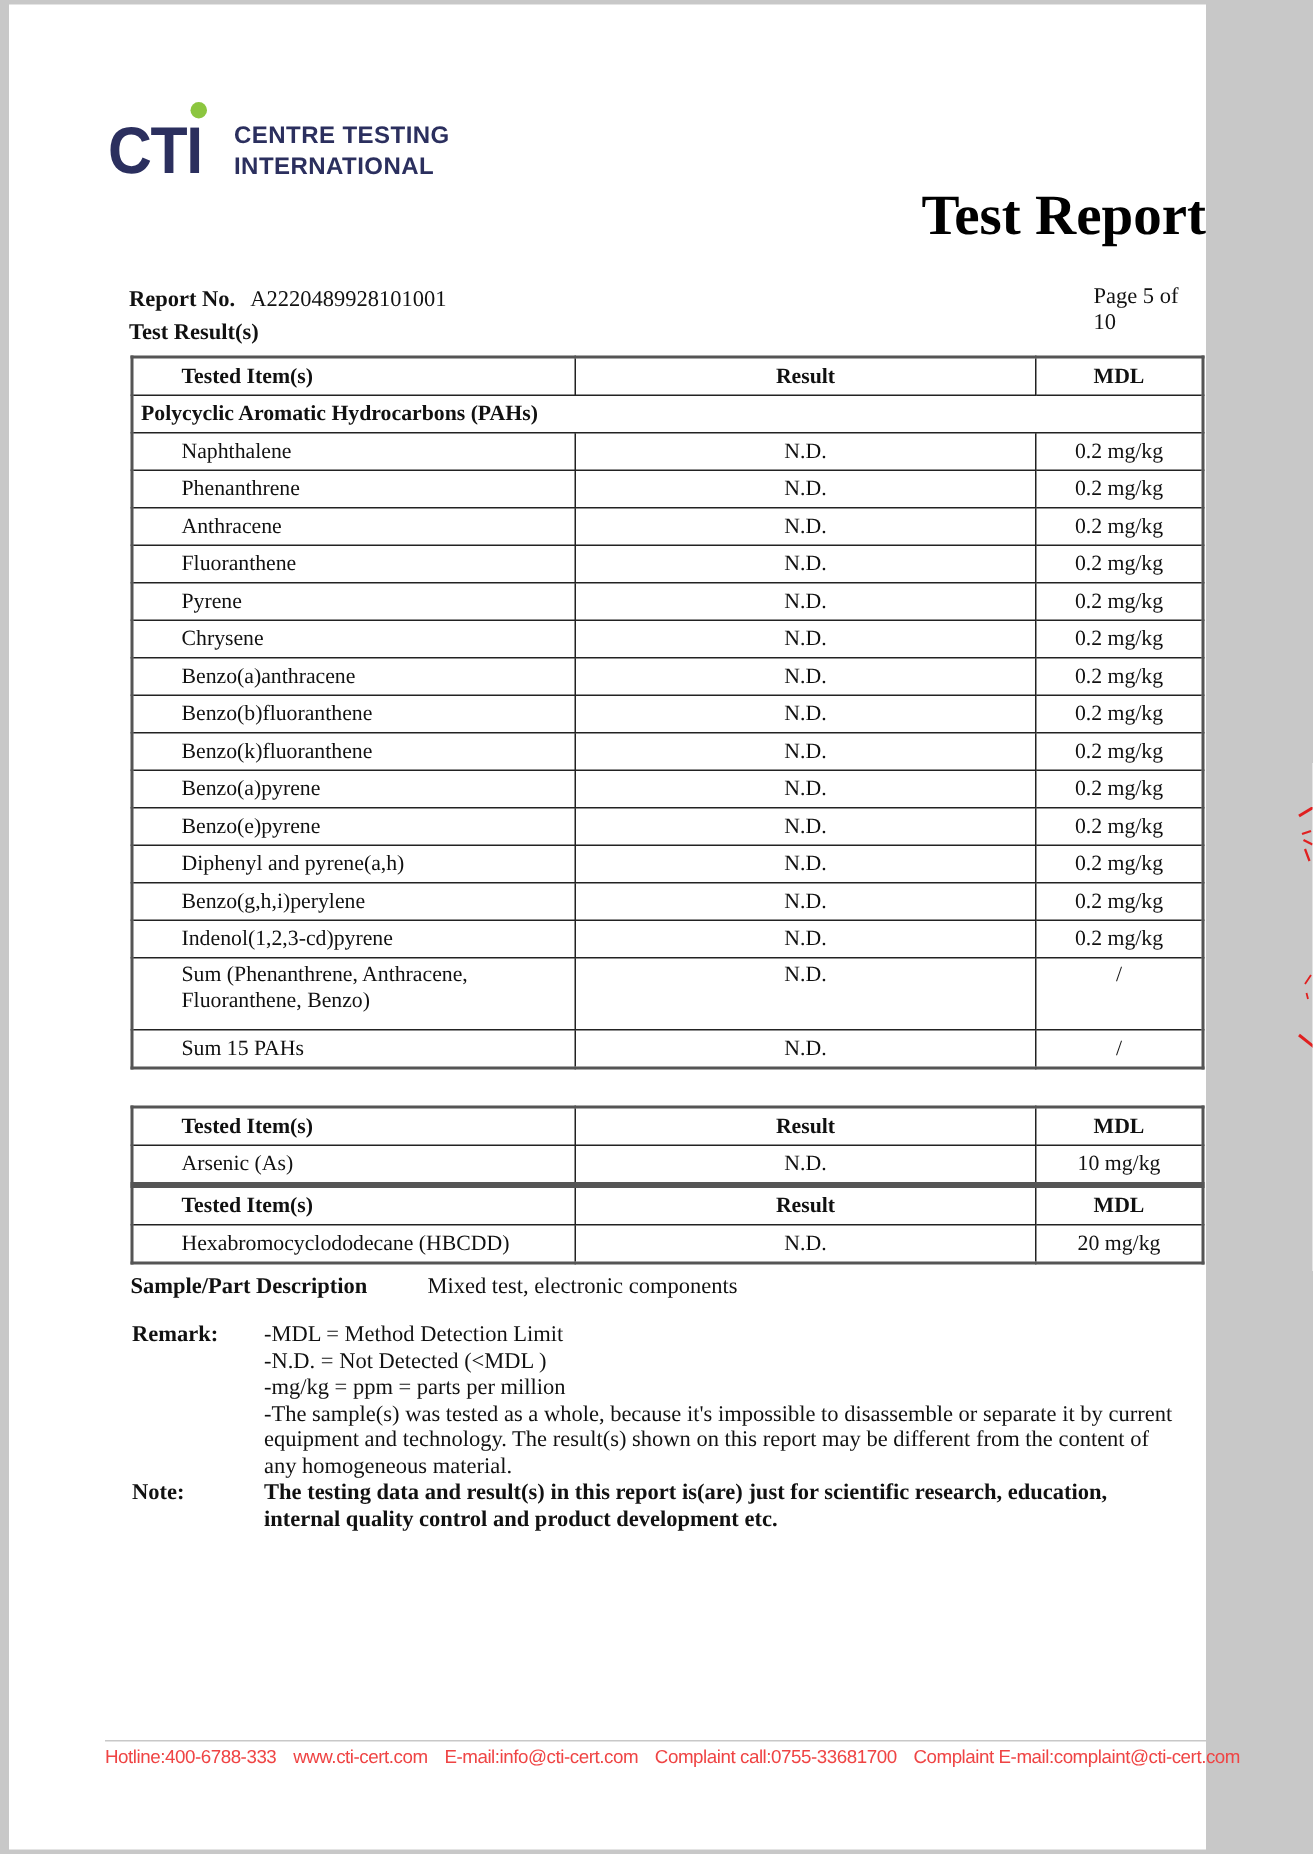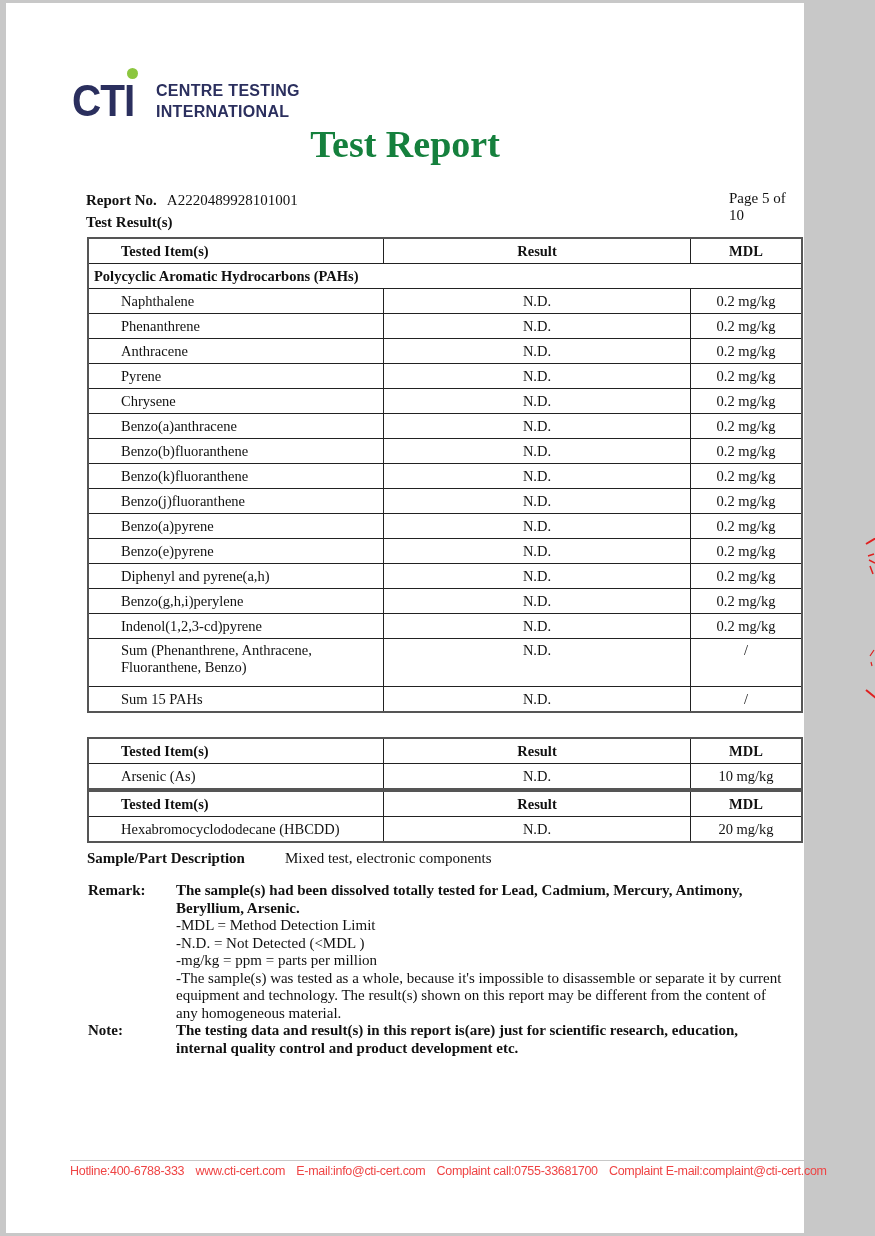--- a/index.html
+++ b/index.html
@@ -15,21 +15,21 @@
       position: absolute; left: 0; top: 14px; font-family: "Liberation Sans", sans-serif;
       font-weight: bold; font-size: 44px; letter-spacing: -1px; color: #2b2f5e; line-height: 40px;
       transform: scaleX(0.92); transform-origin: left;
     }
     .logo-dot { position: absolute; left: 55px; top: 1px; width: 11px; height: 11px; border-radius: 50%; background: #8cc63f; }
     .logo-text {
       position: absolute; left: 84px; top: 13px; font-family: "Liberation Sans", sans-serif; font-weight: bold;
       font-size: 16px; line-height: 21px; color: #2b2f5e; letter-spacing: 0.3px;
     }
     .title {
-      position: absolute; left: 0; right: 0; top: 119px; text-align: center; font-weight: bold; font-size: 38px; color: #15803d;
+      position: absolute; left: 0; right: 0; top: 119px; text-align: right; font-weight: bold; font-size: 38px; color: #000000;
     }
     .report-no { position: absolute; left: 80px; top: 189px; font-size: 15px; }
     .report-no b { margin-right: 10px; }
     .page-num { position: absolute; left: 723px; top: 187px; font-size: 15px; }
     .test-result { position: absolute; left: 80px; top: 211px; font-size: 15px; font-weight: bold; }
 
     table.t {
       position: absolute; left: 81px; width: 716px; border-collapse: collapse; font-size: 14.5px;
       border: 2px solid #555;
     }
@@ -97,20 +97,25 @@
           <td class="c1">Phenanthrene</td>
           <td class="c2">N.D.</td>
           <td class="c3">0.2 mg/kg</td>
         </tr>
     <tr>
           <td class="c1">Anthracene</td>
           <td class="c2">N.D.</td>
           <td class="c3">0.2 mg/kg</td>
         </tr>
     <tr>
+          <td class="c1">Fluoranthene</td>
+          <td class="c2">N.D.</td>
+          <td class="c3">0.2 mg/kg</td>
+        </tr>
+    <tr>
           <td class="c1">Pyrene</td>
           <td class="c2">N.D.</td>
           <td class="c3">0.2 mg/kg</td>
         </tr>
     <tr>
           <td class="c1">Chrysene</td>
           <td class="c2">N.D.</td>
           <td class="c3">0.2 mg/kg</td>
         </tr>
     <tr>
@@ -118,25 +123,20 @@
           <td class="c2">N.D.</td>
           <td class="c3">0.2 mg/kg</td>
         </tr>
     <tr>
           <td class="c1">Benzo(b)fluoranthene</td>
           <td class="c2">N.D.</td>
           <td class="c3">0.2 mg/kg</td>
         </tr>
     <tr>
           <td class="c1">Benzo(k)fluoranthene</td>
-          <td class="c2">N.D.</td>
-          <td class="c3">0.2 mg/kg</td>
-        </tr>
-    <tr>
-          <td class="c1">Benzo(j)fluoranthene</td>
           <td class="c2">N.D.</td>
           <td class="c3">0.2 mg/kg</td>
         </tr>
     <tr>
           <td class="c1">Benzo(a)pyrene</td>
           <td class="c2">N.D.</td>
           <td class="c3">0.2 mg/kg</td>
         </tr>
     <tr>
           <td class="c1">Benzo(e)pyrene</td>
@@ -201,21 +201,20 @@
   </tbody>
     </table>
 
   <div class="sample">
     <b>Sample/Part Description</b><span>Mixed test, electronic components</span>
   </div>
 
   <div class="remark">
     <div class="lbl">Remark:</div>
     <div class="body">
-      <div class="bold">The sample(s) had been dissolved totally tested for Lead, Cadmium, Mercury, Antimony, Beryllium, Arsenic.</div>
       <div>-MDL = Method Detection Limit</div>
       <div>-N.D. = Not Detected (&lt;MDL )</div>
       <div>-mg/kg = ppm = parts per million</div>
       <div>-The sample(s) was tested as a whole, because it's impossible to disassemble or separate it by current equipment and technology. The result(s) shown on this report may be different from the content of any homogeneous material.</div>
     </div>
     <div style="position:relative;">
       <div class="lbl">Note:</div>
       <div class="body bold">The testing data and result(s) in this report is(are) just for scientific research, education, internal quality control and product development etc.</div>
     </div>
   </div>

